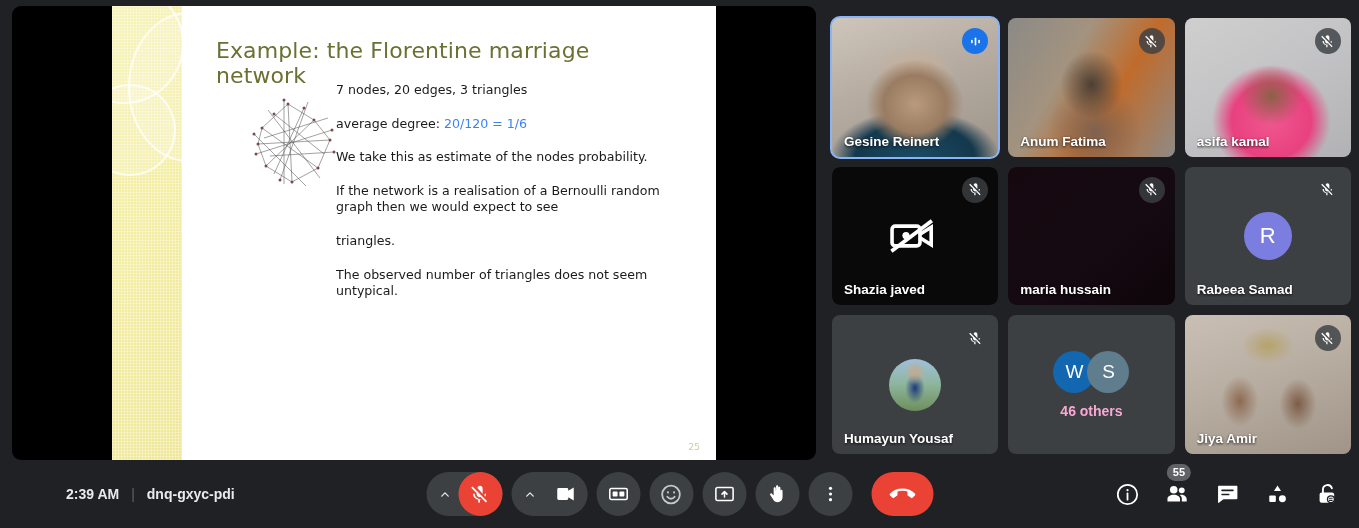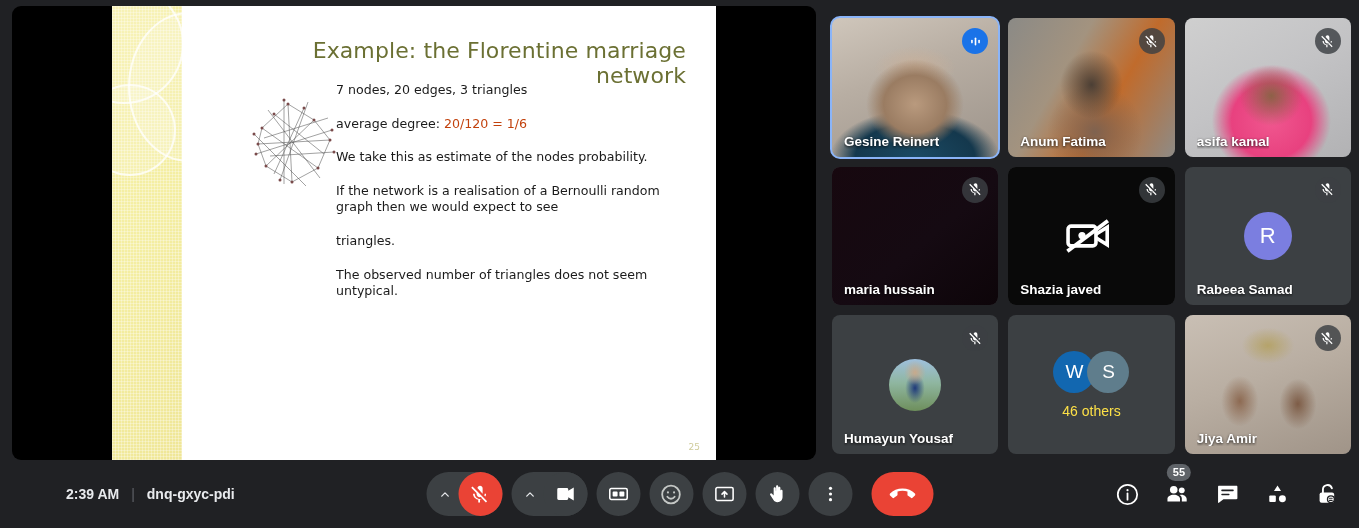--- a/index.html
+++ b/index.html
@@ -34,28 +34,28 @@
     background:rgba(255,255,255,.16);
   }
   .ring-a { left:-48px; top:-22px; width:120px; height:120px; }
   .ring-b { left:-28px; top:78px;  width:92px;  height:92px; }
   .ring-c { left:16px;  top:6px;   width:120px; height:150px;
             border-color:rgba(255,255,255,.55); background:rgba(255,255,255,.10); }
 
   .slide-title {
     position:absolute; left:104px; top:32px; width:470px;
     color:#6b7033; font-size:22px; letter-spacing:.1px;
-    font-family:"DejaVu Sans", sans-serif; font-weight:400;text-align:right;
+    font-family:"DejaVu Sans", sans-serif; font-weight:400;
   }
   .slide-body { position:absolute; left:224px; top:76px; width:352px; color:#1b1b1b; }
   .slide-body p {
     font-size:12.6px; line-height:16.6px; margin-bottom:17px;
     font-family:"DejaVu Sans", sans-serif;
   }
-  .red { color:#c2410c; }
+  .red { color:#3b82f6; }
   .sup { font-size:9px; vertical-align:super; }
   .slide-graph { position:absolute; left:132px; top:88px; width:100px; height:96px; }
   .slide-number {
     position:absolute; right:16px; bottom:8px;
     font-size:9px; color:#cfcb9a; font-family:"DejaVu Sans", sans-serif;
   }
 
   
   .grid {
     position:absolute; left:832px; top:18px;
@@ -247,46 +247,46 @@
       <div class="vid v-asifa"></div>
       <div class="badge">
         <svg width="15" height="15" viewBox="0 0 24 24" fill="#fff">
           <path d="M19 11h-1.7c0 .74-.16 1.43-.43 2.05l1.23 1.23c.56-.98.9-2.09.9-3.28zM14.98 11.17c0-.06.02-.11.02-.17V5c0-1.66-1.34-3-3-3-1.54 0-2.79 1.16-2.96 2.65l5.94 6.52zM3.41 2.86L2 4.27l6 6V11c0 2.21 1.79 4 4 4 .33 0 .65-.04.95-.12l1.66 1.66c-.81.37-1.71.58-2.61.58-3.31 0-6-2.69-6-6H4c0 3.41 2.72 6.23 6 6.72V21h2v-3.28c.91-.13 1.77-.45 2.54-.9l4.2 4.2 1.41-1.41L3.41 2.86z"></path>
         </svg>
       </div>
       <div class="name">asifa kamal</div>
     </div>
 
     <div class="tile">
-      <div class="vid v-maria"></div>
-      <div class="badge">
-        <svg width="15" height="15" viewBox="0 0 24 24" fill="#fff">
-          <path d="M19 11h-1.7c0 .74-.16 1.43-.43 2.05l1.23 1.23c.56-.98.9-2.09.9-3.28zM14.98 11.17c0-.06.02-.11.02-.17V5c0-1.66-1.34-3-3-3-1.54 0-2.79 1.16-2.96 2.65l5.94 6.52zM3.41 2.86L2 4.27l6 6V11c0 2.21 1.79 4 4 4 .33 0 .65-.04.95-.12l1.66 1.66c-.81.37-1.71.58-2.61.58-3.31 0-6-2.69-6-6H4c0 3.41 2.72 6.23 6 6.72V21h2v-3.28c.91-.13 1.77-.45 2.54-.9l4.2 4.2 1.41-1.41L3.41 2.86z"></path>
-        </svg>
-      </div>
-      <div class="name">maria hussain</div>
-    </div>
-
-    <div class="tile">
       <div class="vid v-shazia"></div>
       <svg width="54" height="54" viewBox="0 0 24 24" fill="none" stroke="#fff" stroke-width="1.6" style="position:relative">
         <path d="M3.2 7.6h9.6a1.4 1.4 0 0 1 1.4 1.4v6a1.4 1.4 0 0 1-1.4 1.4H3.2A1.4 1.4 0 0 1 1.8 15V9a1.4 1.4 0 0 1 1.4-1.4z"></path>
         <path d="M14.2 11.2l5-3.1v7.8l-5-3.1"></path>
         <line x1="1.5" y1="18.8" x2="19.5" y2="5.2" stroke-width="1.7"></line>
         <circle cx="8" cy="11.8" r="1.6" fill="#fff" stroke="none"></circle>
       </svg>
       <div class="name">Shazia javed</div>
       <div class="badge">
         <svg width="15" height="15" viewBox="0 0 24 24" fill="#fff">
           <path d="M19 11h-1.7c0 .74-.16 1.43-.43 2.05l1.23 1.23c.56-.98.9-2.09.9-3.28zM14.98 11.17c0-.06.02-.11.02-.17V5c0-1.66-1.34-3-3-3-1.54 0-2.79 1.16-2.96 2.65l5.94 6.52zM3.41 2.86L2 4.27l6 6V11c0 2.21 1.79 4 4 4 .33 0 .65-.04.95-.12l1.66 1.66c-.81.37-1.71.58-2.61.58-3.31 0-6-2.69-6-6H4c0 3.41 2.72 6.23 6 6.72V21h2v-3.28c.91-.13 1.77-.45 2.54-.9l4.2 4.2 1.41-1.41L3.41 2.86z"></path>
         </svg>
       </div>
     </div>
 
     <div class="tile">
+      <div class="vid v-maria"></div>
+      <div class="badge">
+        <svg width="15" height="15" viewBox="0 0 24 24" fill="#fff">
+          <path d="M19 11h-1.7c0 .74-.16 1.43-.43 2.05l1.23 1.23c.56-.98.9-2.09.9-3.28zM14.98 11.17c0-.06.02-.11.02-.17V5c0-1.66-1.34-3-3-3-1.54 0-2.79 1.16-2.96 2.65l5.94 6.52zM3.41 2.86L2 4.27l6 6V11c0 2.21 1.79 4 4 4 .33 0 .65-.04.95-.12l1.66 1.66c-.81.37-1.71.58-2.61.58-3.31 0-6-2.69-6-6H4c0 3.41 2.72 6.23 6 6.72V21h2v-3.28c.91-.13 1.77-.45 2.54-.9l4.2 4.2 1.41-1.41L3.41 2.86z"></path>
+        </svg>
+      </div>
+      <div class="name">maria hussain</div>
+    </div>
+
+    <div class="tile">
       <div class="avatar" style="background:#7b7ee0">
         <span>R</span>
       </div>
       <div class="badge">
         <svg width="15" height="15" viewBox="0 0 24 24" fill="#fff">
           <path d="M19 11h-1.7c0 .74-.16 1.43-.43 2.05l1.23 1.23c.56-.98.9-2.09.9-3.28zM14.98 11.17c0-.06.02-.11.02-.17V5c0-1.66-1.34-3-3-3-1.54 0-2.79 1.16-2.96 2.65l5.94 6.52zM3.41 2.86L2 4.27l6 6V11c0 2.21 1.79 4 4 4 .33 0 .65-.04.95-.12l1.66 1.66c-.81.37-1.71.58-2.61.58-3.31 0-6-2.69-6-6H4c0 3.41 2.72 6.23 6 6.72V21h2v-3.28c.91-.13 1.77-.45 2.54-.9l4.2 4.2 1.41-1.41L3.41 2.86z"></path>
         </svg>
       </div>
       <div class="name">Rabeea Samad</div>
     </div>
@@ -303,21 +303,21 @@
 
     <div class="tile" style="flex-direction:column; gap:10px;">
       <div style="display:flex; align-items:center;">
         <div class="avatar" style="width:42px;height:42px;font-size:19px;background:#1267b0;">
           <span>W</span>
         </div>
         <div class="avatar" style="width:42px;height:42px;font-size:19px;background:#5f7d8c;margin-left:-8px;">
           <span>S</span>
         </div>
       </div>
-      <div style="color:#fde047;font-size:14px;font-weight:400;">46 others</div>
+      <div style="color:#f9a8d4;font-size:14px;font-weight:700;">46 others</div>
     </div>
 
     <div class="tile">
       <div class="vid v-jiya"></div>
       <div class="badge">
         <svg width="15" height="15" viewBox="0 0 24 24" fill="#fff">
           <path d="M19 11h-1.7c0 .74-.16 1.43-.43 2.05l1.23 1.23c.56-.98.9-2.09.9-3.28zM14.98 11.17c0-.06.02-.11.02-.17V5c0-1.66-1.34-3-3-3-1.54 0-2.79 1.16-2.96 2.65l5.94 6.52zM3.41 2.86L2 4.27l6 6V11c0 2.21 1.79 4 4 4 .33 0 .65-.04.95-.12l1.66 1.66c-.81.37-1.71.58-2.61.58-3.31 0-6-2.69-6-6H4c0 3.41 2.72 6.23 6 6.72V21h2v-3.28c.91-.13 1.77-.45 2.54-.9l4.2 4.2 1.41-1.41L3.41 2.86z"></path>
         </svg>
       </div>
       <div class="name">Jiya Amir</div>

